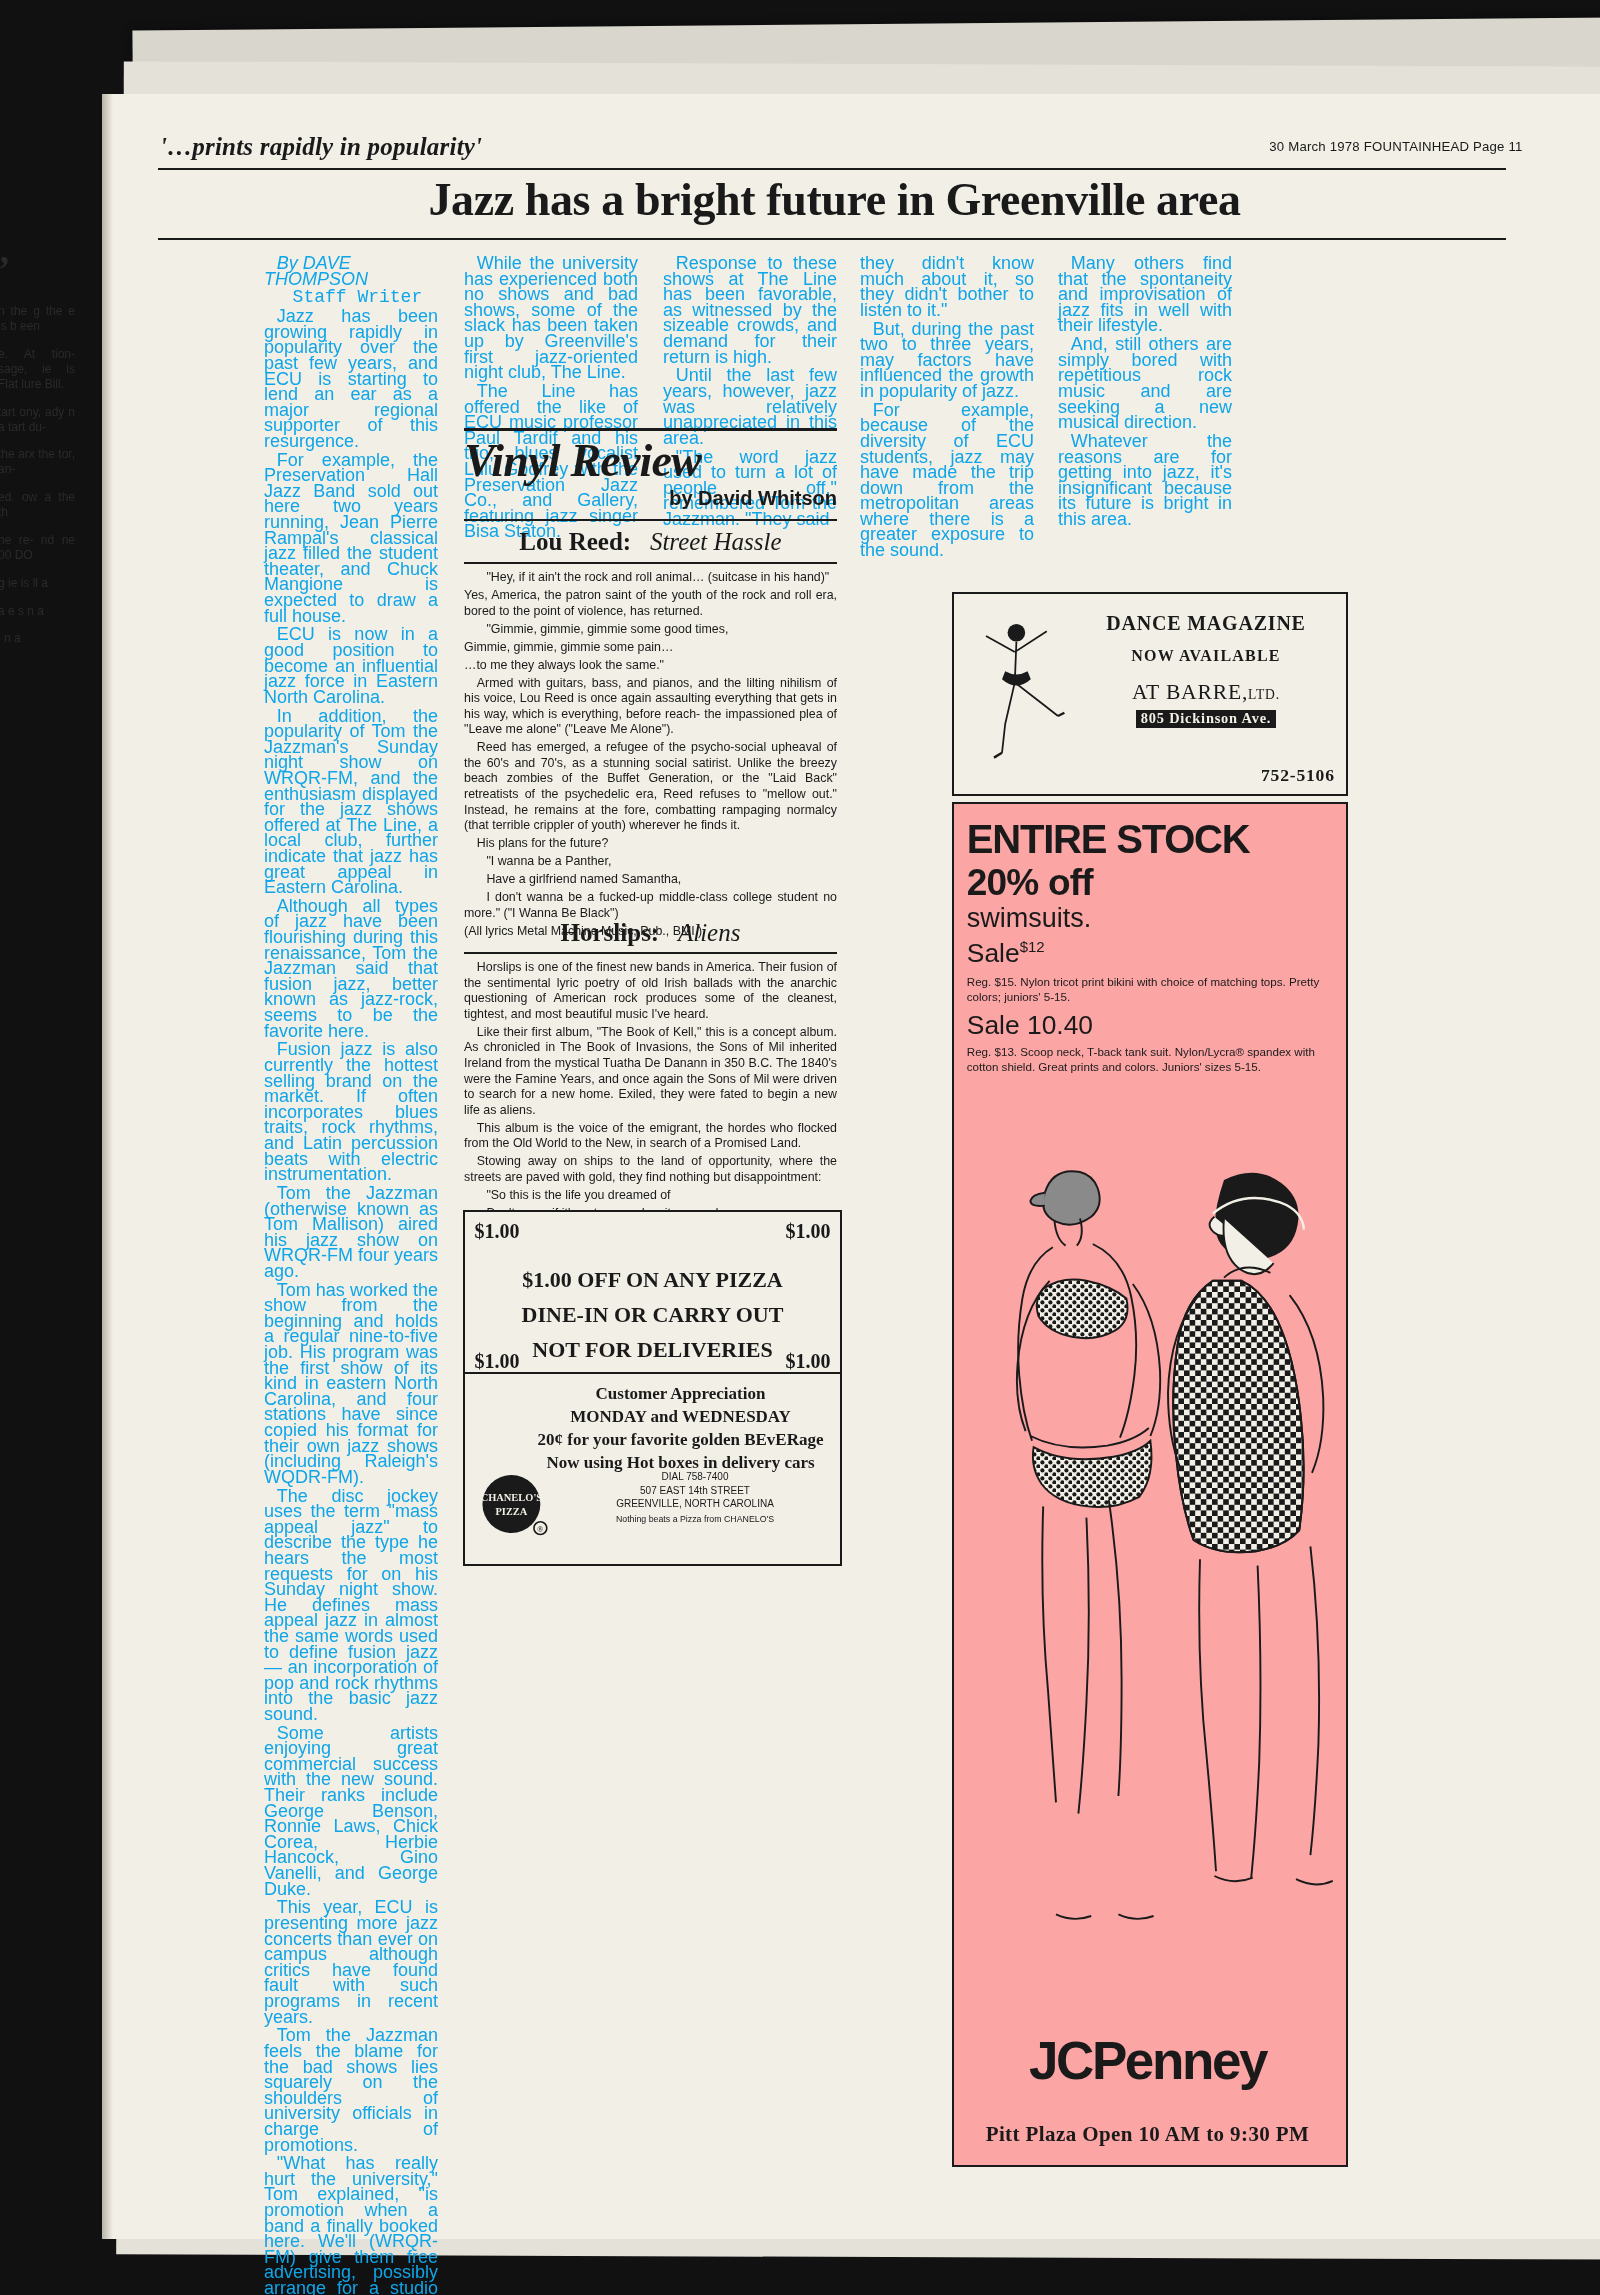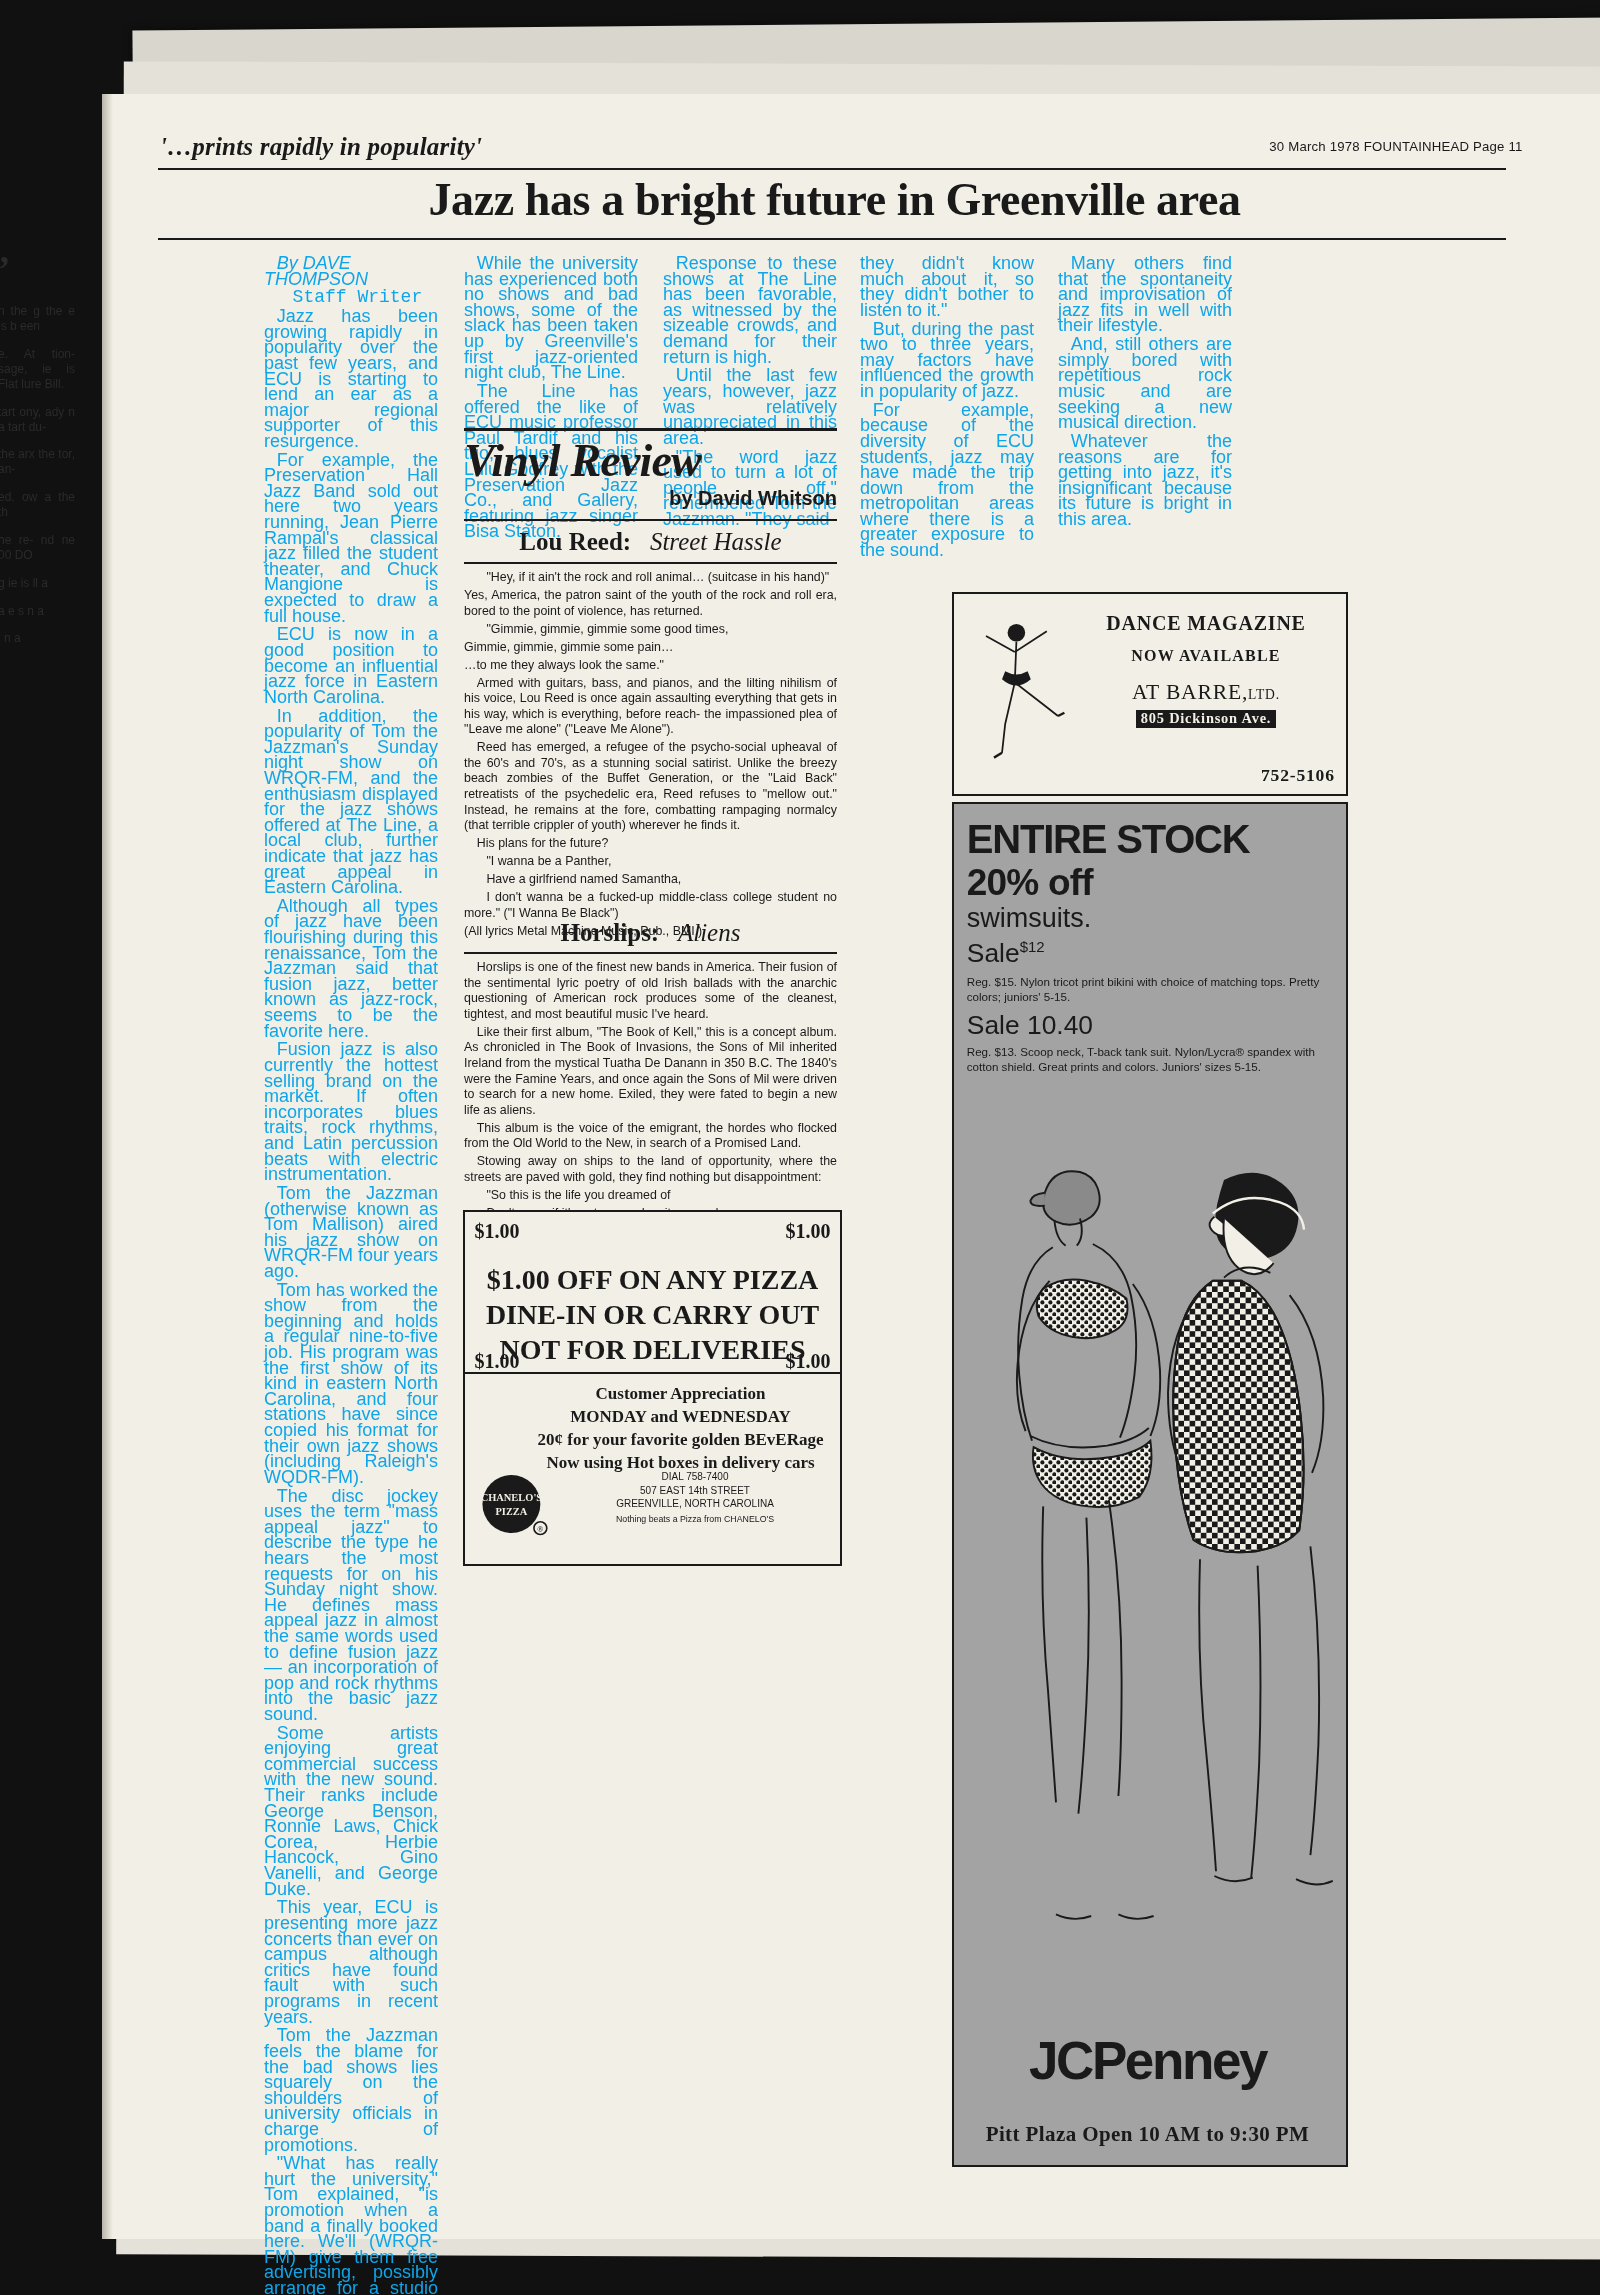--- a/index.html
+++ b/index.html
@@ -51,37 +51,37 @@
   .rev-rule{position:absolute;left:344px;width:373px;height:1.6px;background:#1a1a1a;}
 
   .rev-body{position:absolute;left:344px;width:373px;font-size:12.4px;line-height:15.6px;text-align:justify;}
   .rev-body p{margin:0 0 2.4px 0;text-indent:12.8px;}
   .rev-body p.q{text-indent:22.4px;}
   .rev-body p.noind{text-indent:0;}
 
   
   .pizza{position:absolute;left:343px;top:1098px;width:375px;height:352px;border:2.4px solid #1a1a1a;background:#f2efe6;}
   .pz-row{position:absolute;left:0;width:375px;display:flex;justify-content:space-between;padding:0 9.6px;box-sizing:border-box;font-family:"Liberation Serif",serif;font-weight:bold;font-size:20px;}
-  .pz-mid{position:absolute;left:0;top:50px;width:375px;text-align:center;font-family:"Liberation Serif",serif;font-weight:bold;font-size:28px;line-height:35px;}
+  .pz-mid{position:absolute;left:0;top:50px;width:375px;text-align:center;font-family:"Liberation Serif",serif;font-weight:bold;font-size:22px;line-height:35px;}
   .pz-div{position:absolute;left:0;top:160px;width:375px;height:1.6px;background:#1a1a1a;}
   .pz-lower{position:absolute;left:0;top:170px;width:375px;text-align:center;font-family:"Liberation Serif",serif;font-weight:bold;font-size:17px;line-height:23px;padding-left:28px;}
   .pz-logo{position:absolute;left:11.2px;top:255px;width:74px;height:74px;}
   .pz-foot{position:absolute;left:94px;top:258px;width:272px;text-align:center;font-size:10px;line-height:13.6px;}
 
   
   .dance{position:absolute;left:832px;top:480px;width:392px;height:200px;border:2.4px solid #1a1a1a;background:#f2efe6;}
   .dance-txt{position:absolute;left:120px;top:17.6px;width:264px;text-align:center;}
   .dance-t1{font-family:"Liberation Serif",serif;font-weight:bold;font-size:20px;letter-spacing:0.8px;}
   .dance-t2{font-family:"Liberation Serif",serif;font-weight:bold;font-size:16px;letter-spacing:1.2px;margin-top:12.8px;}
   .dance-t3{font-family:"Liberation Serif",serif;font-size:21.6px;margin-top:14.4px;letter-spacing:0.8px;}
   .dance-t4{font-family:"Liberation Serif",serif;font-weight:bold;font-size:14.4px;margin-top:4.8px;letter-spacing:0.8px;background:#1a1a1a;color:#f2efe6;display:inline-block;padding:0.8px 4.8px;}
   .dance-phone{position:absolute;right:11.2px;bottom:8px;font-family:"Liberation Serif",serif;font-weight:bold;font-size:17.6px;letter-spacing:0.8px;}
 
   
-  .jcp{position:absolute;left:832px;top:690px;width:392px;height:1361px;border:2.4px solid #1a1a1a;background:#a3a3a3;overflow:hidden;}
+  .jcp{position:absolute;left:832px;top:690px;width:392px;height:1361px;border:2.4px solid #1a1a1a;background:#fca5a5;overflow:hidden;}
   .jcp-h1{position:absolute;left:12.8px;top:12.8px;font-family:"Liberation Sans",sans-serif;font-weight:bold;font-size:40px;letter-spacing:-1.2px;}
   .jcp-h2{position:absolute;left:12.8px;top:58px;font-weight:bold;font-size:37px;letter-spacing:-0.8px;}
   .jcp-h3{position:absolute;left:12.8px;top:99px;font-size:27px;}
   .jcp-h4{position:absolute;left:12.8px;top:134px;font-size:26.4px;}
   .jcp-h4 sup{font-size:15px;vertical-align:super;}
   .jcp-p1{position:absolute;left:12.8px;top:170px;width:360px;font-size:11.6px;line-height:15px;}
   .jcp-h5{position:absolute;left:12.8px;top:206px;font-size:26.4px;}
   .jcp-p2{position:absolute;left:12.8px;top:240px;width:360px;font-size:11.6px;line-height:15px;}
   .jcp-logo{position:absolute;left:0;bottom:74px;width:387px;text-align:center;font-family:"Liberation Sans",sans-serif;font-weight:bold;font-size:53px;letter-spacing:-2.4px;}
   .jcp-foot{position:absolute;left:0;bottom:17.6px;width:387px;text-align:center;font-family:"Liberation Serif",serif;font-weight:bold;font-size:21px;letter-spacing:0.4px;}

